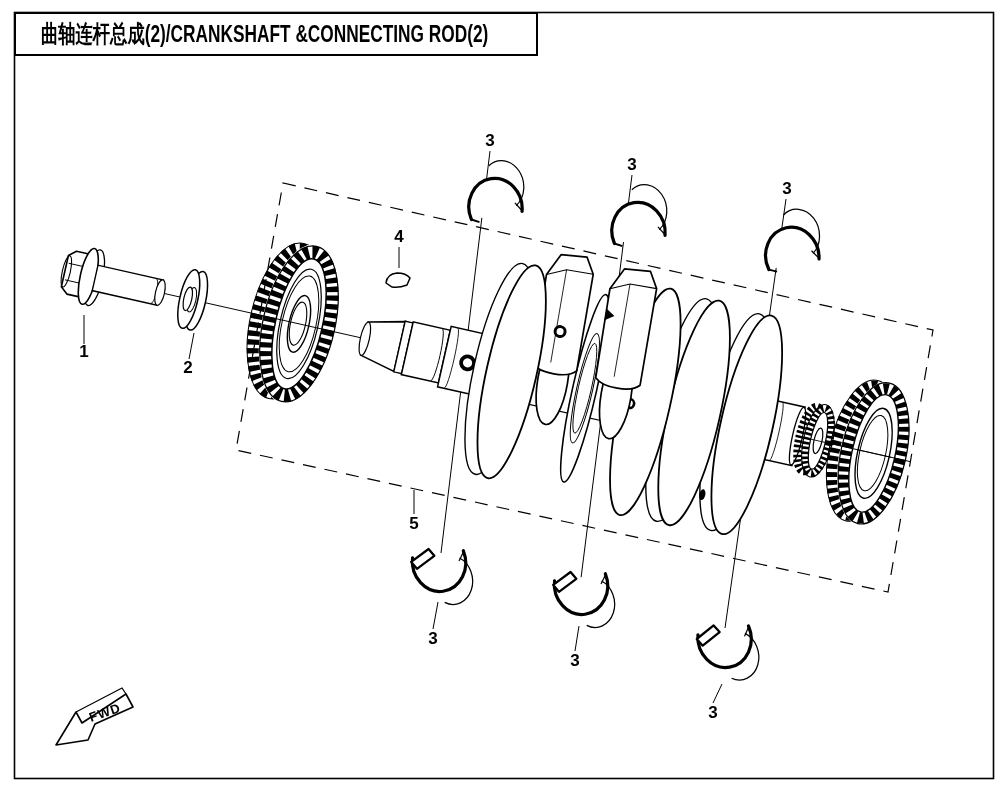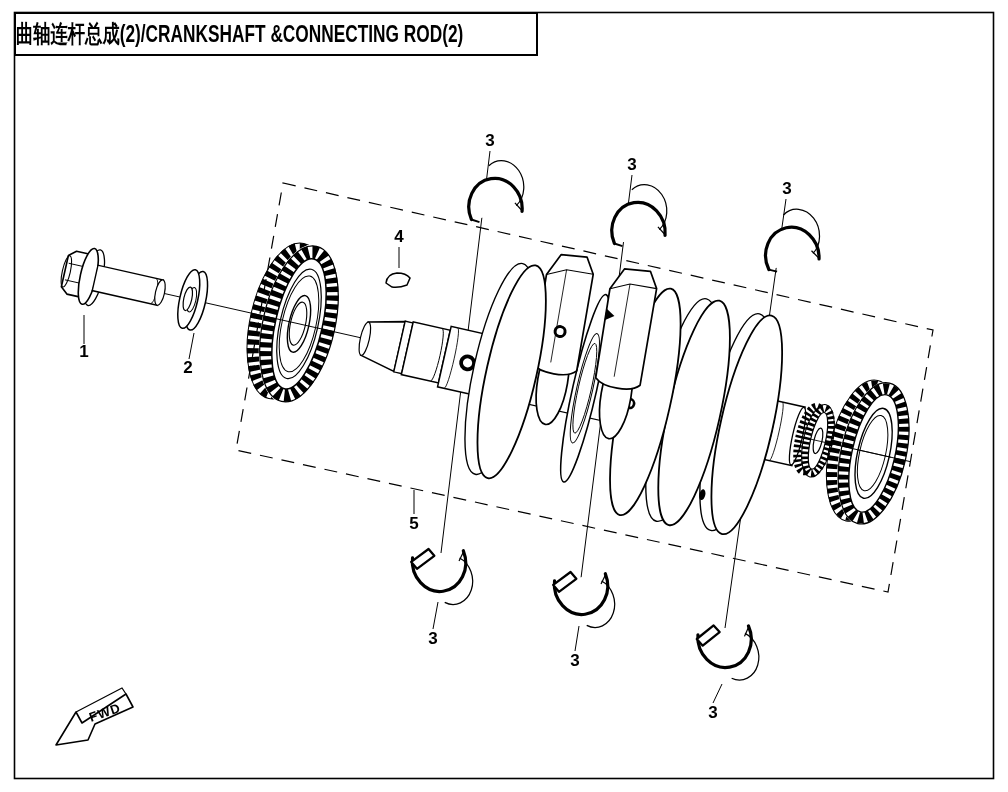--- a/index.html
+++ b/index.html
@@ -1,20 +1,20 @@
 <!DOCTYPE html>
 <html><head>
 <meta charset="utf-8">
 <style>
   html,body{margin:0;padding:0;background:#fff;}
   .page{position:relative;width:1008px;height:792px;background:#fff;
         font-family:"Liberation Sans",sans-serif;overflow:hidden;}
   .titlebox{position:absolute;left:14px;top:12px;width:524px;height:44px;
         border:2px solid #000;background:#fff;box-sizing:border-box;
-        display:flex;align-items:center;padding-left:0;}
+        display:flex;align-items:center;padding-left:25px;}
   .titlebox span{font-size:24px;font-weight:700;white-space:nowrap;
         transform:scaleX(.72);transform-origin:0 50%;color:#000;}
   svg{position:absolute;left:0;top:0;}
   svg text{font-family:"Liberation Sans",sans-serif;font-weight:700;
         font-size:17px;fill:#000;stroke:none;}
   text.fwd{font-size:13px;letter-spacing:1px;}
 </style>
 </head>
 <body>
 

